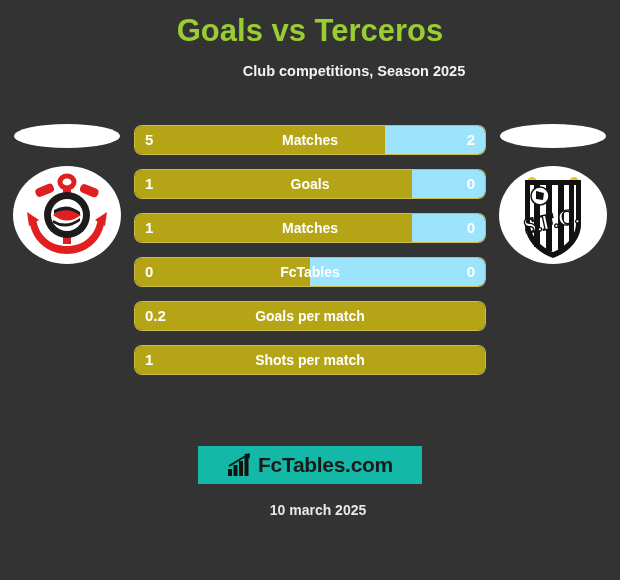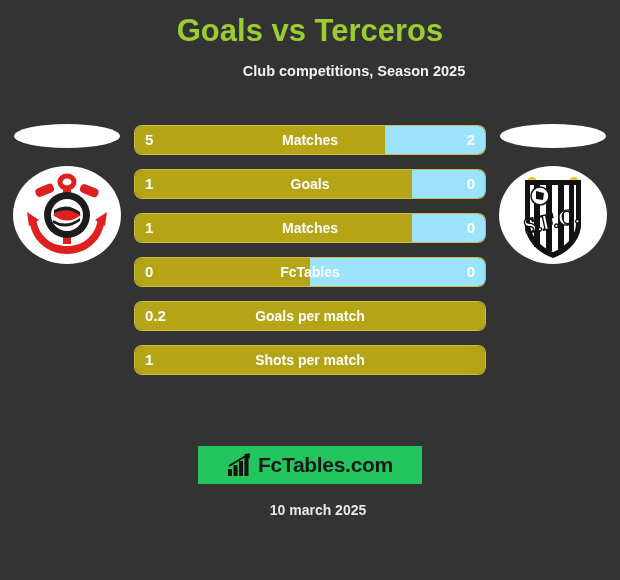--- a/index.html
+++ b/index.html
@@ -134,21 +134,21 @@
     pointer-events: none;
   }
 
   
   .brand {
     position: absolute;
     left: 198px;
     top: 446px;
     width: 224px;
     height: 38px;
-    background: #22c55e;
+    background: #14b8a6;
     display: flex;
     align-items: center;
     justify-content: center;
     gap: 5px;
   }
   .brand-icon { display: block; }
   .brand-text {
     font-size: 21px;
     font-weight: bold;
     color: #1a1a1a;

